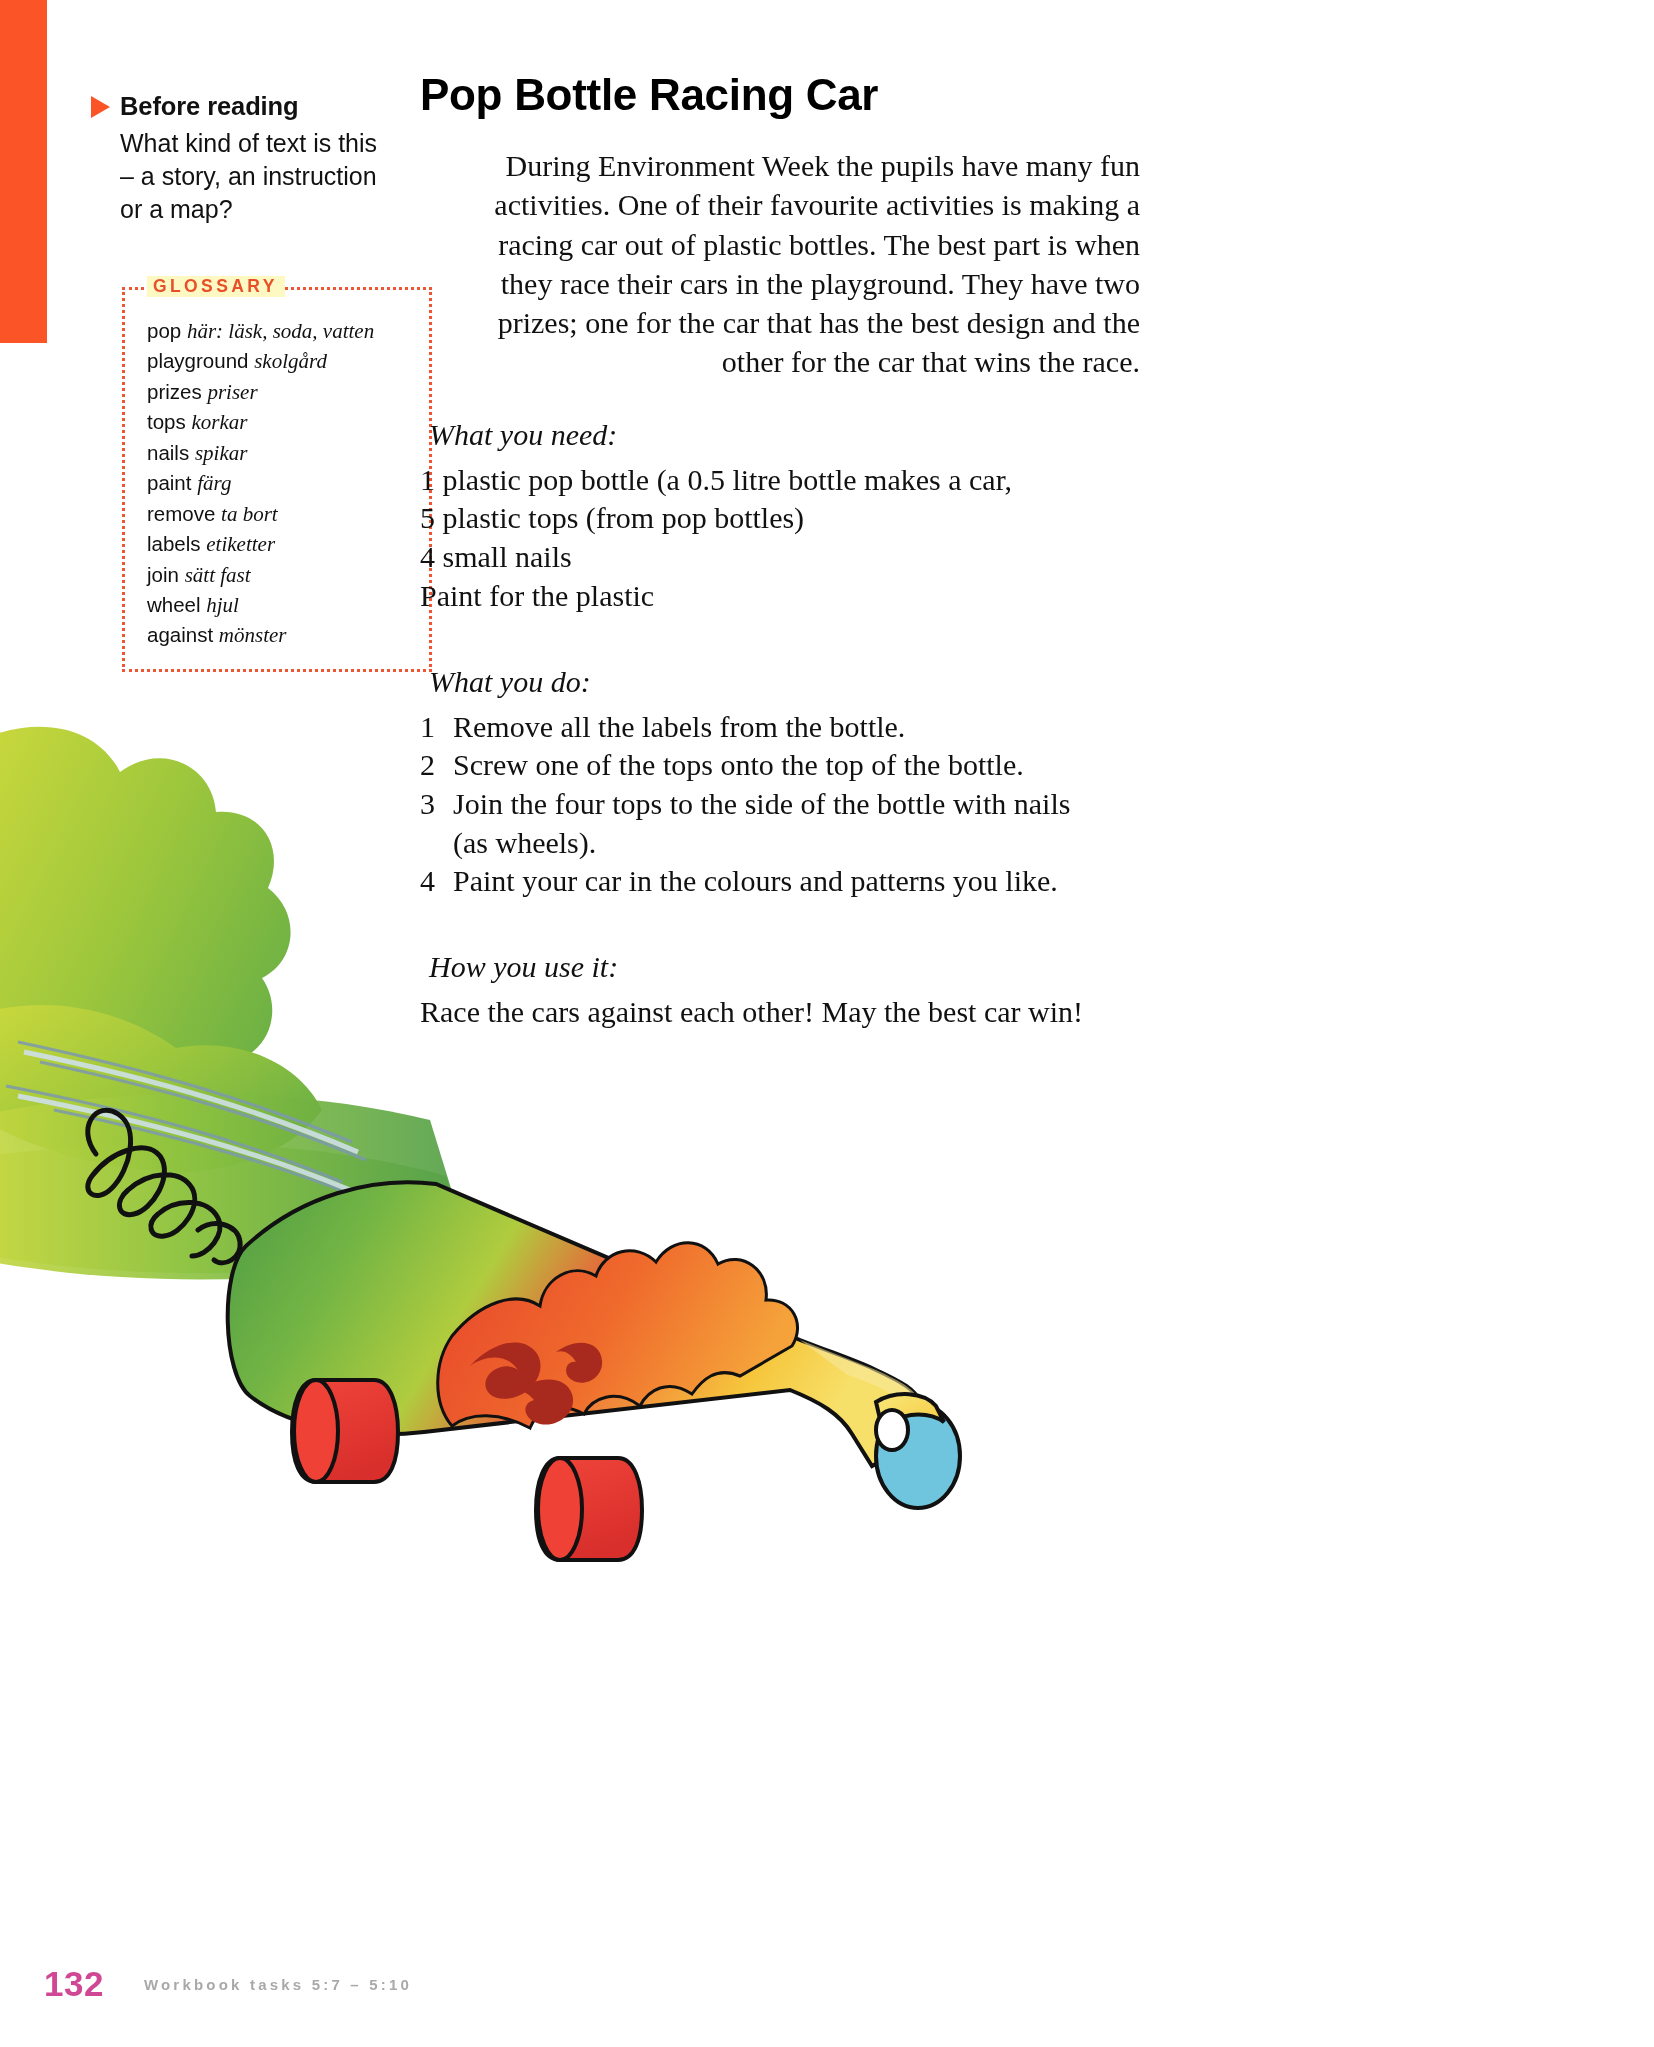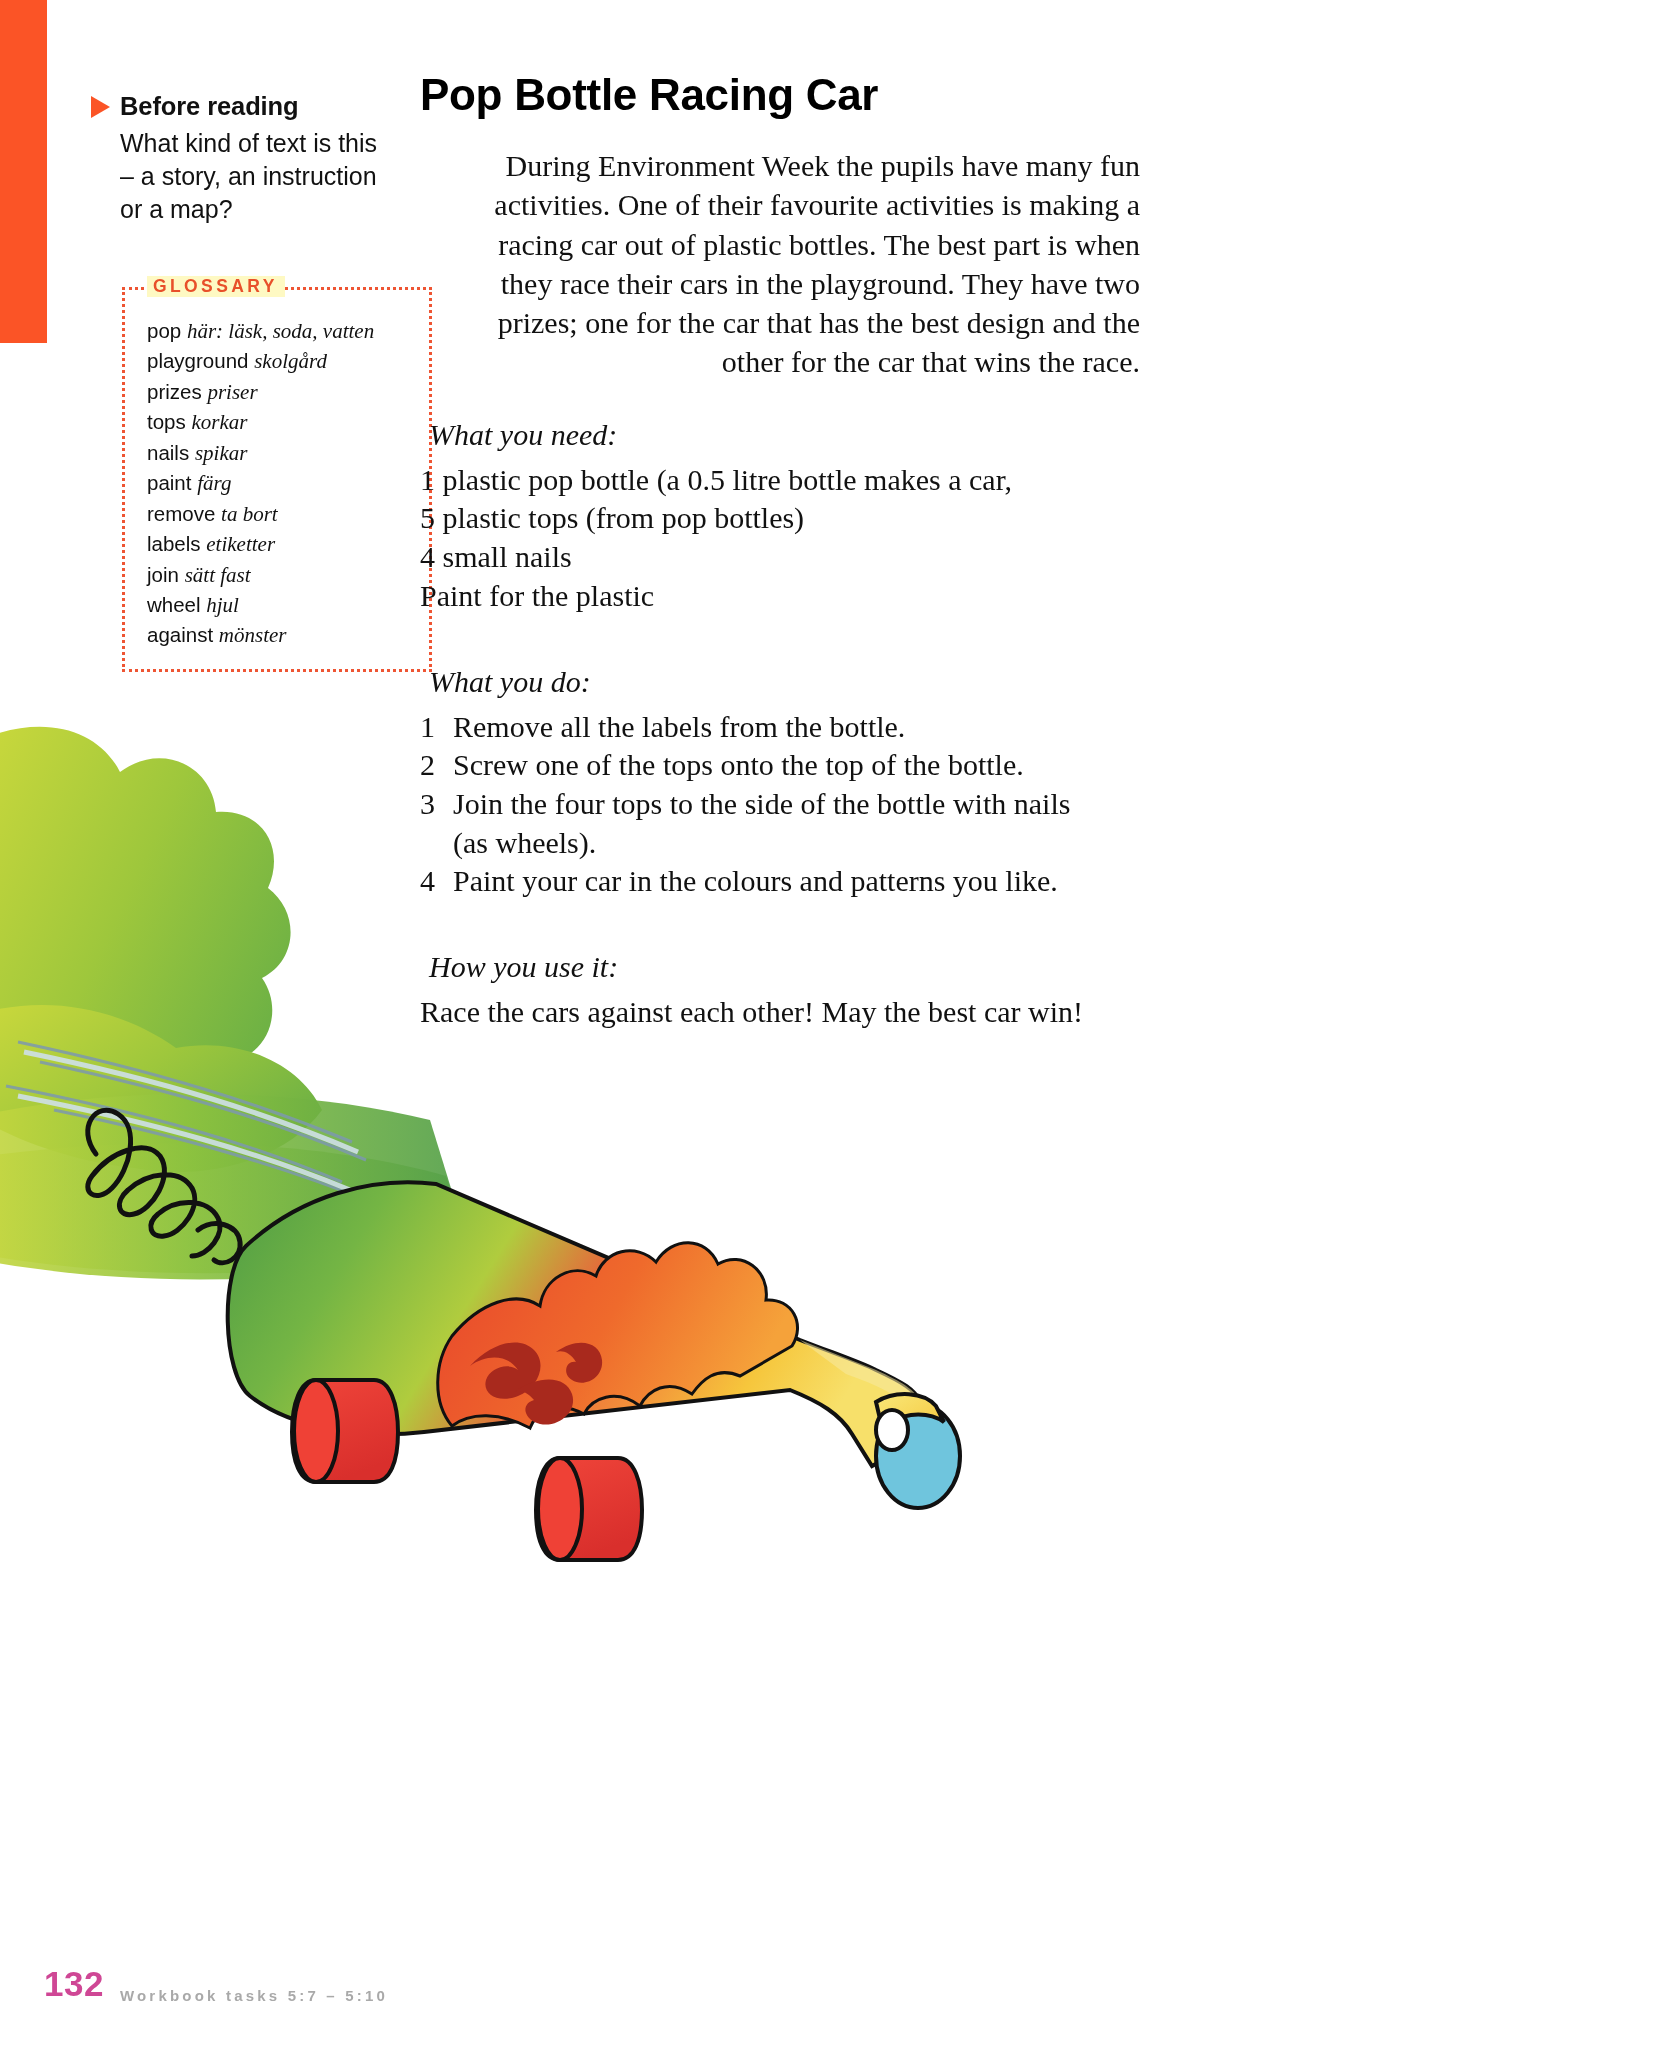--- a/index.html
+++ b/index.html
@@ -87,21 +87,21 @@
     font-size:30px;line-height:1.29;color:#111;
     display:flex;
   }
   .num{width:33px;flex:0 0 33px;}
   .num-txt{flex:1;}
   .gap-md{height:40px;}
 
   
   .footer{
     position:absolute;left:44px;bottom:43px;
-    display:flex;align-items:flex-end;gap:16px;
+    display:flex;align-items:center;gap:40px;
   }
   .pg-num{
     font-size:35px;font-weight:bold;color:#cf4795;
     letter-spacing:0.5px;
   }
   .pg-label{
     font-size:15px;color:#a9a9a9;font-weight:bold;
     letter-spacing:3.2px;
   }
 

